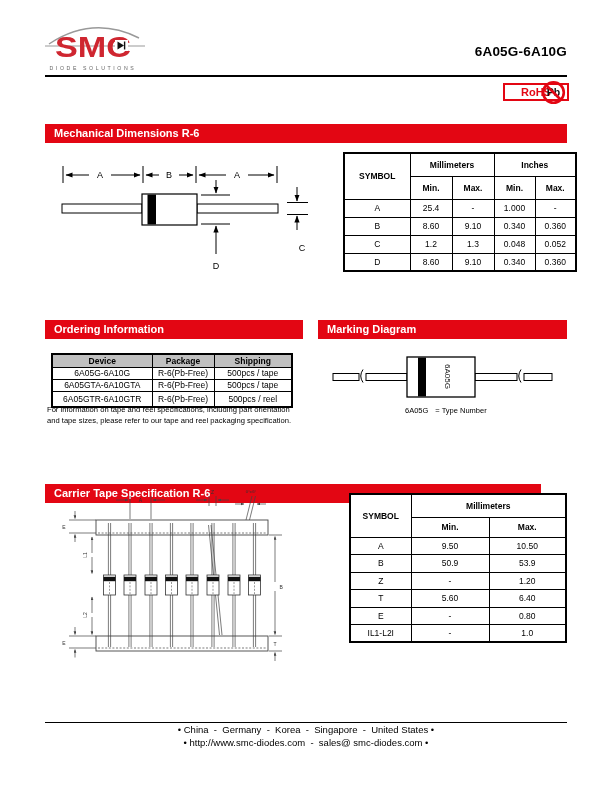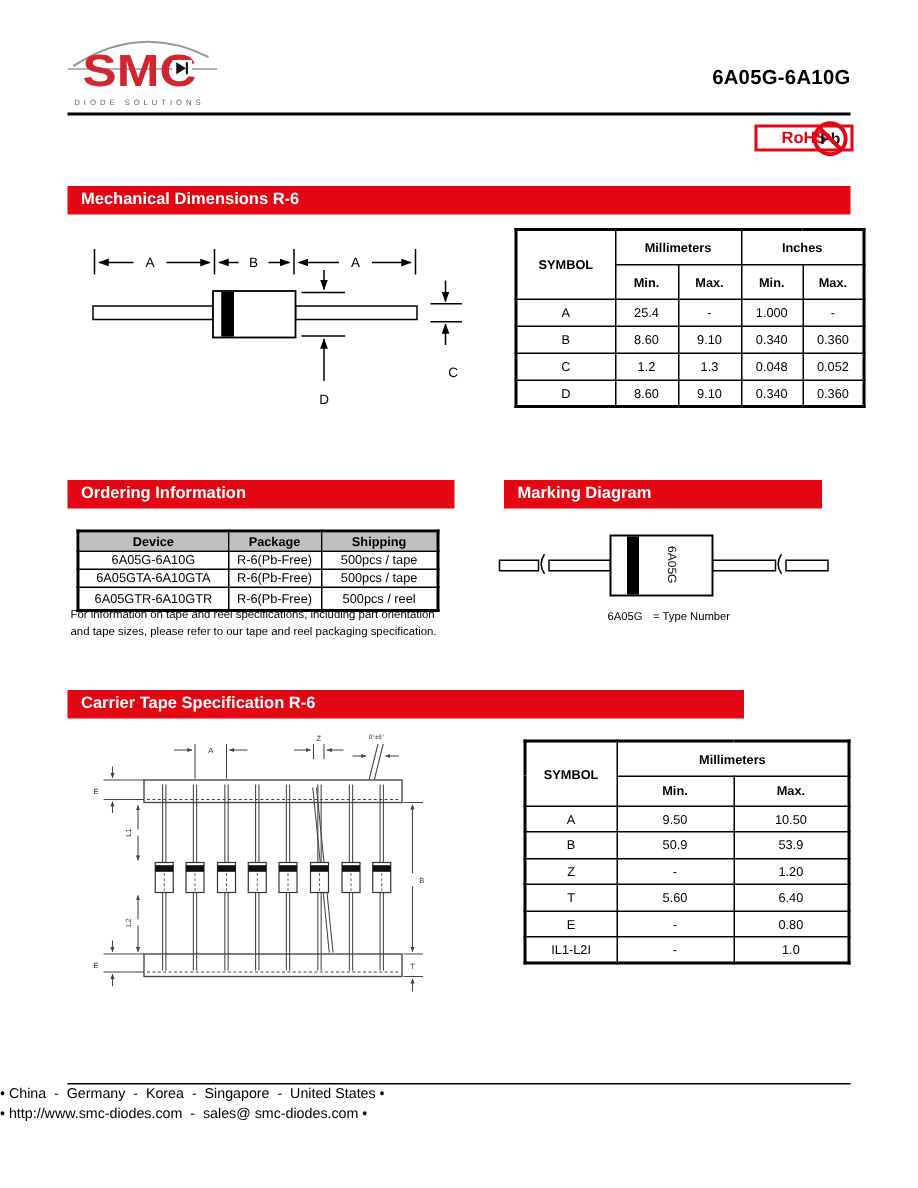--- a/index.html
+++ b/index.html
@@ -24,21 +24,21 @@
   table.t td{border:1px solid #000;text-align:center;vertical-align:middle;font-size:8.5px;padding:0;overflow:hidden;}
   .hb{font-weight:bold;}
   .ord-head td{background:var(--header-gray);font-weight:bold;margin-top:44px;}
   td.left{text-align:left;padding-left:4px;}
 
   .note{position:absolute;left:47px;top:405px;width:252px;font-size:7.6px;line-height:10.5px;}
   .mark-caption{position:absolute;left:405px;top:406px;font-size:7.5px;}
   .mark-caption .eq{margin-left:7px;}
 
   .footer-rule{position:absolute;left:45px;top:722px;width:522px;height:1.4px;background:#000;}
-  .footer-line{position:absolute;left:0;right:0;text-align:left;font-size:9.5px;white-space:pre;}
+  .footer-line{position:absolute;left:0;right:0;text-align:center;font-size:9.5px;white-space:pre;}
   .f1{top:724px;} .f2{top:737px;}
 
   
   svg text{font-family:"Liberation Sans",sans-serif;}
   .dimtxt{font-size:9px;}
   .tinytxt{font-size:5px;fill:#333;}
   .angtxt{font-size:4.2px;fill:#333;}
   .logo-red{fill:var(--logo-red);}
 </style>
 </head>
@@ -190,21 +190,21 @@
     <tr style="height:16px">
       <td class="left">6A05GTR-6A10GTR</td>
       <td>R-6(Pb-Free)</td>
       <td>500pcs / reel</td>
     </tr>
   </tbody>
     </table>
 
   <div class="note">For information on tape and reel specifications, including part orientation and tape sizes, please refer to our tape and reel packaging specification.</div>
 
-  <div class="banner" style="left:336px;top:320px;width:212px">Marking Diagram</div>
+  <div class="banner" style="left:318px;top:320px;width:249px">Marking Diagram</div>
 
   <svg class="abs" style="left:330px;top:348px" width="232" height="56" viewBox="0 0 232 56">
     <g stroke="#000" stroke-width="1" fill="none">
 
       <rect x="3" y="25.5" width="26" height="7" fill="#fff"></rect>
       <path d="M33,21.5 q-4.5,6.5 0,13"></path>
       <rect x="36" y="25.5" width="41" height="7" fill="#fff"></rect>
 
       <rect x="145" y="25.5" width="42" height="7" fill="#fff"></rect>
       <path d="M191,21.5 q-4.5,6.5 0,13"></path>
@@ -213,21 +213,21 @@
       <rect x="77" y="9" width="68" height="40" fill="#fff" stroke-width="1.3"></rect>
       <rect x="88" y="9.6" width="8" height="38.8" fill="#000" stroke="none"></rect>
     </g>
     <text x="118" y="31.5" text-anchor="middle" font-size="8" transform="rotate(90 118 28.5)" fill="#111">6A05G</text>
   </svg>
 
   <div class="mark-caption">
     <span>6A05G</span><span class="eq">= Type Number</span>
   </div>
 
-  <div class="banner" style="left:45px;top:460px;width:451px">Carrier Tape Specification R-6</div>
+  <div class="banner" style="left:45px;top:484px;width:496px">Carrier Tape Specification R-6</div>
 
   <svg class="abs" style="left:45px;top:485px" width="300" height="180" viewBox="0 0 300 180">
     <defs>
       <marker id="t-arr" markerWidth="6" markerHeight="5" refX="4.6" refY="2" orient="auto">
         <path d="M0,0 L5,2 L0,4 Z" fill="#444"></path>
       </marker>
     </defs>
     <g stroke="#444" stroke-width="0.7" fill="none">
 
       <line x1="85" y1="11" x2="85" y2="34"></line>

